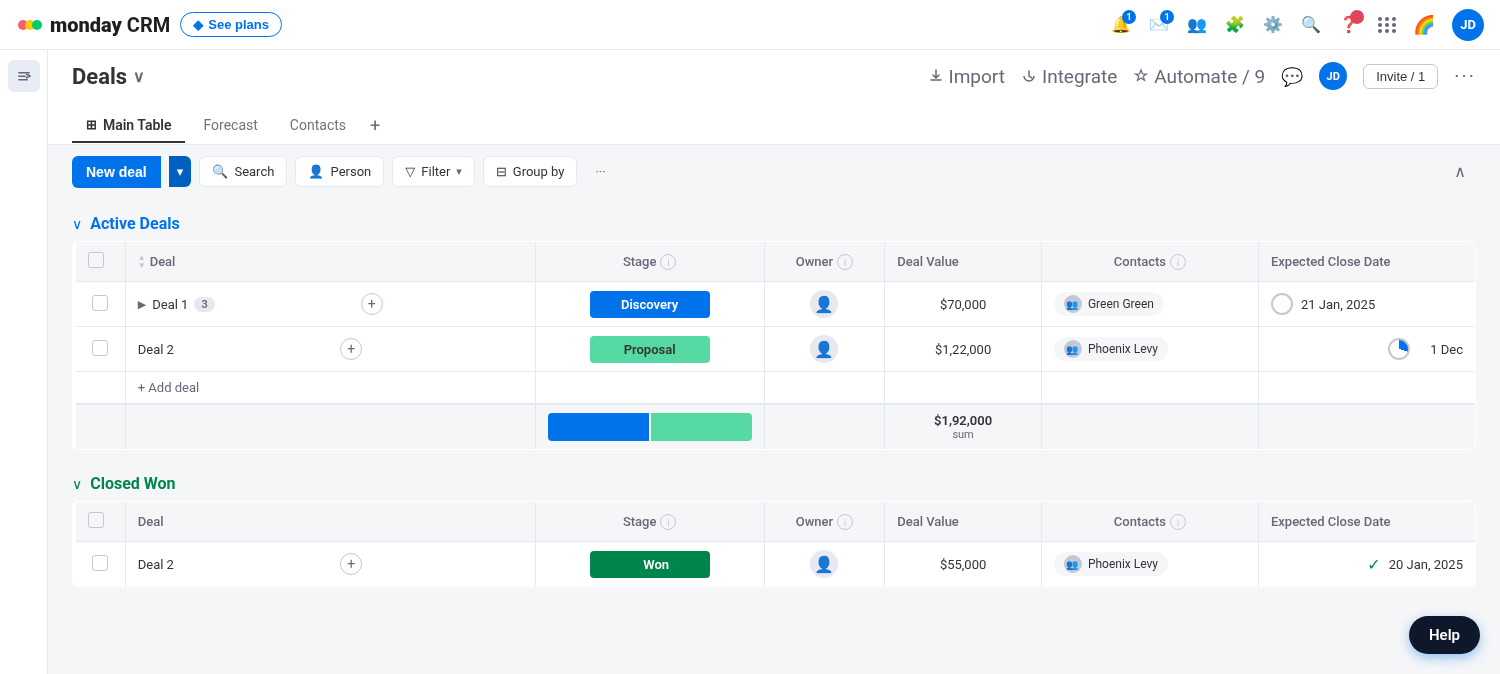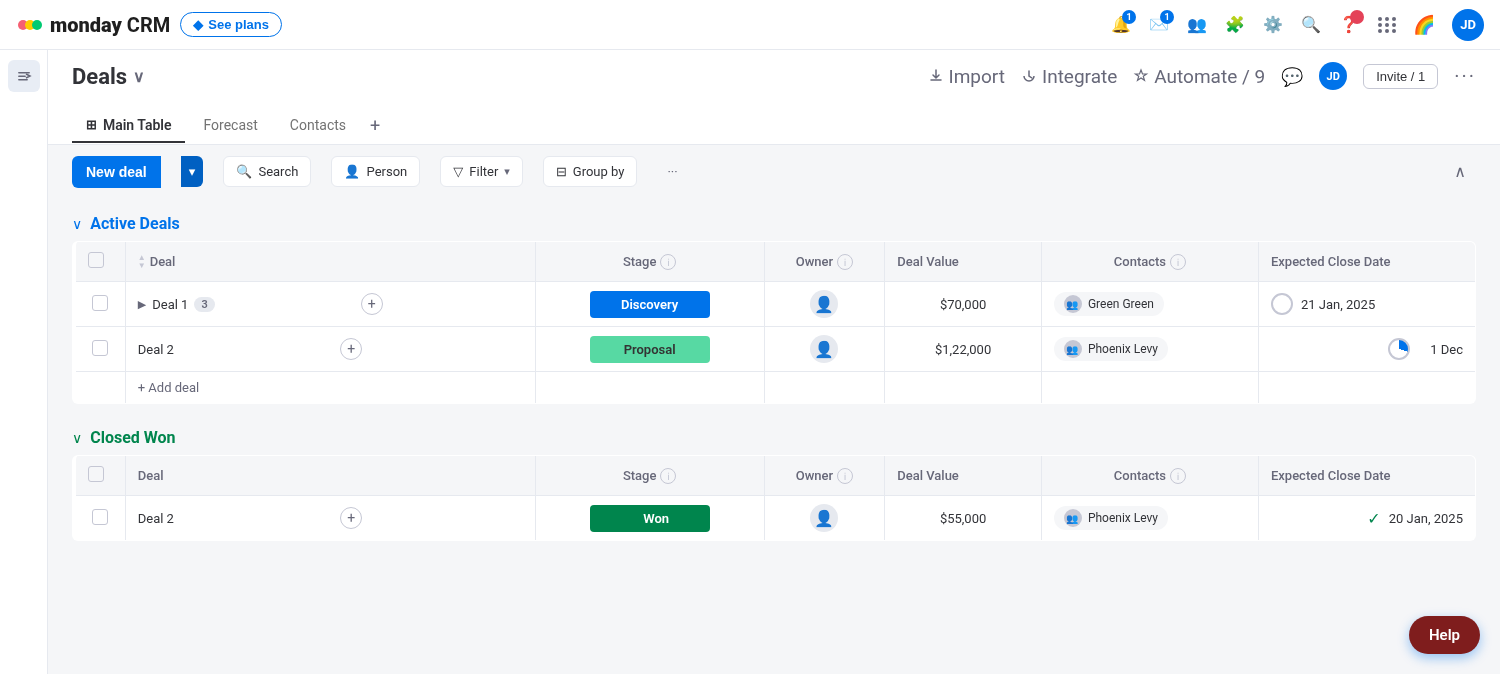--- a/index.html
+++ b/index.html
@@ -47,21 +47,21 @@
     .invite-btn { border: 1.5px solid #c5c7d4; border-radius: 6px; padding: 4px 12px; font-size: 13px; color: #323338; background: #fff; cursor: pointer; }
     .more-btn { color: #676879; font-size: 20px; cursor: pointer; letter-spacing: 2px; }
 
     .board-tabs { display: flex; align-items: center; gap: 4px; }
     .tab { padding: 8px 14px; font-size: 14px; color: #737373; cursor: pointer; border-bottom: 2px solid transparent; display: flex; align-items: center; gap: 6px; white-space: nowrap; }
     .tab.active { color: #323338; border-bottom: 2px solid #323338; font-weight: 600; }
     .tab-icon { font-size: 13px; }
     .tab-add { color: #676879; font-size: 18px; padding: 8px 6px; cursor: pointer; }
 
     
-    .toolbar { display: flex; align-items: center; gap: 20px; padding: 10px 24px; background: #f5f6f8; }
+    .toolbar { display: flex; align-items: center; gap: 8px; padding: 10px 24px; background: #f5f6f8; }
     .new-deal-btn { background: #0073ea; color: #fff; border: none; border-radius: 6px 0 0 6px; padding: 8px 14px; font-size: 14px; font-weight: 600; cursor: pointer; }
     .new-deal-arrow { background: #0060c2; color: #fff; border: none; border-radius: 0 6px 6px 0; padding: 8px 8px; font-size: 13px; cursor: pointer; }
     .tool-btn { display: flex; align-items: center; gap: 6px; padding: 7px 12px; background: #fff; border: 1px solid #e6e9ef; border-radius: 6px; color: #323338; font-size: 13px; cursor: pointer; }
     .tool-btn-borderless { display: flex; align-items: center; gap: 6px; padding: 7px 10px; color: #676879; font-size: 13px; cursor: pointer; background: none; border: none; }
     .toolbar-spacer { flex: 1; }
     .collapse-btn { padding: 7px 10px; color: #676879; cursor: pointer; font-size: 16px; }
 
     
     .table-area { flex: 1; overflow-y: auto; padding: 8px 24px; }
 
@@ -113,21 +113,21 @@
     .progress-seg2 { background: #57d9a3; flex: 1; }
 
     .date-circle { width: 22px; height: 22px; border-radius: 50%; border: 2px solid #c5c7d4; display: inline-flex; align-items: center; justify-content: center; font-size: 10px; color: #676879; cursor: pointer; }
     .date-pie { background: conic-gradient(#0073ea 0% 30%, transparent 30% 100%); }
 
     .check-icon { color: #00854d; font-size: 16px; }
 
     .info-icon { display: inline-flex; align-items: center; justify-content: center; width: 16px; height: 16px; border-radius: 50%; border: 1.5px solid #c5c7d4; color: #c5c7d4; font-size: 10px; cursor: pointer; }
 
     
-    .help-btn { position: fixed; bottom: 20px; right: 20px; background: #7f1d1d; color: #fff; border-radius: 24px; padding: 10px 20px; font-size: 15px; font-weight: 600; cursor: pointer; box-shadow: 0 4px 12px rgba(0,115,234,0.4); }
+    .help-btn { position: fixed; bottom: 20px; right: 20px; background: #0f172a; color: #fff; border-radius: 24px; padding: 10px 20px; font-size: 15px; font-weight: 600; cursor: pointer; box-shadow: 0 4px 12px rgba(0,115,234,0.4); }
 
     
     .group-section .crm-table tbody { position: relative; }
     .active-group-border { border-left: 4px solid #0073ea; }
     .closed-group-border { border-left: 4px solid #00854d; }
 
     .th-info { display: flex; align-items: center; gap: 4px; justify-content: center; }
     .th-sort { display: flex; flex-direction: column; align-items: center; justify-content: center; line-height: 1; }
     .sort-arrow { font-size: 8px; color: #c5c7d4; }
   </style>
@@ -391,20 +391,37 @@
             <tr class="add-deal-row">
               <td></td>
               <td style="color:#676879;cursor:pointer;margin-left:12px;">+ Add deal</td>
               <td></td>
               <td></td>
               <td></td>
               <td></td>
               <td></td>
             </tr>
 
+            <tr class="sum-row">
+              <td></td>
+              <td></td>
+              <td>
+                <div class="progress-bar-container">
+                  <div class="progress-seg1"></div>
+                  <div class="progress-seg2"></div>
+                </div>
+              </td>
+              <td></td>
+              <td class="col-value">
+                <span>$1,92,000</span>
+                <span class="sum-label">sum</span>
+              </td>
+              <td></td>
+              <td></td>
+            </tr>
           </tbody>
         </table>
       </div>
 
       <div class="group-section">
         <div class="group-header">
           <span class="group-chevron" style="color:#00854d;">∨</span>
           <span class="group-title green">Closed Won</span>
         </div>
         <table class="crm-table closed-group-border">

